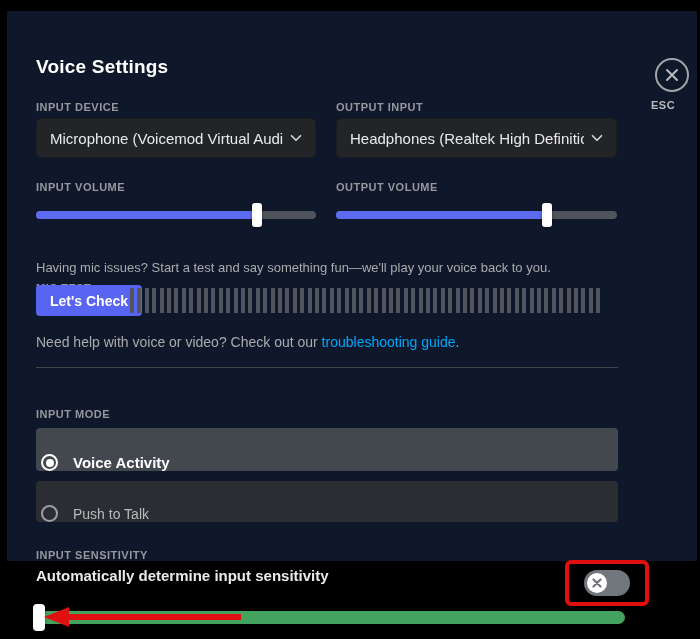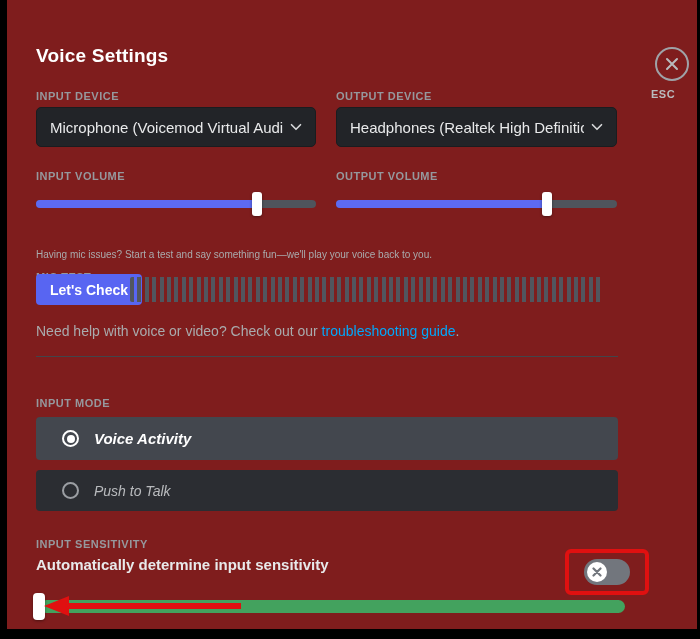--- a/index.html
+++ b/index.html
@@ -1,18 +1,18 @@
 <!DOCTYPE html>
 <html><head>
 <meta charset="utf-8">
 <style>
   * { margin:0; padding:0; box-sizing:border-box; }
   body { background:#000; font-family:"Liberation Sans", sans-serif; }
   .screen { position:relative; width:700px; height:639px; background:#000; overflow:hidden; }
-  .panel { position:absolute; left:7px; top:0; width:690px; height:629px; background:#7f1d1d; }
+  .panel { position:absolute; left:7px; top:11px; width:690px; height:550px; background:#0f172a; }
 
   .abs { position:absolute; }
 
   .page-title { left:29px; top:45px; font-size:19px; font-weight:700; color:#ffffff; letter-spacing:0.2px; }
 
   .esc-btn { left:648px; top:47px; width:34px; height:34px; border:2px solid #9fa2a7; border-radius:50%;
              display:flex; align-items:center; justify-content:center; cursor:pointer; }
   .esc-label { left:644px; top:88px; width:42px; text-align:left; font-size:11px; font-weight:700; color:#b9bbbe; letter-spacing:0.5px; }
 
   .field-label { font-size:11px; font-weight:700; color:#96989d; letter-spacing:0.5px; }
@@ -21,35 +21,35 @@
             display:flex; align-items:center; padding:0 10px 0 13px; cursor:pointer; }
   .select-value { flex:1; font-size:15px; color:#e9eaeb; white-space:nowrap; overflow:hidden; }
   .chevron { flex:none; width:18px; height:18px; margin-left:4px; }
 
   .slider { top:200px; height:8px; }
   .slider-track { position:absolute; left:0; right:0; top:0; height:8px; background:#4f545c; border-radius:4px; }
   .slider-fill { position:absolute; left:0; top:0; height:8px; background:#5d6af2; border-radius:4px 0 0 4px; }
   .slider-handle { position:absolute; right:-5px; top:-8px; width:10px; height:24px; background:#ffffff; border-radius:3px;
                    box-shadow:0 1px 3px rgba(0,0,0,0.4); cursor:grab; }
 
-  .body-text { font-size:10px; color:#a9abad; }
+  .body-text { font-size:13px; color:#a9abad; }
 
   .lets-check { left:29px; top:274px; height:31px; padding:4px 14px; background:#5865f2; border:none; border-radius:4px;
                 color:#ffffff; font-size:14px; font-weight:600; font-family:"Liberation Sans", sans-serif; cursor:pointer;
                 display:flex; align-items:center; }
   .meter { left:123px; top:277px; width:472px; height:25px;
            background:repeating-linear-gradient(90deg, #51565e 0px, #51565e 4px, rgba(0,0,0,0) 4px, rgba(0,0,0,0) 7.4px);
            border-radius:2px; }
 
   .help-line { left:29px; top:323px; font-size:14px; color:#a9abad; }
   .help-link { color:#00a8fc; cursor:pointer; }
 
   .divider { left:29px; top:356px; width:582px; height:1px; background:#42454a; }
 
-  .mode-row { left:29px; width:582px; border-radius:4px; display:flex; align-items:center; padding-left:26px; cursor:pointer;font-style:italic; }
+  .mode-row { left:29px; width:582px; border-radius:4px; display:flex; align-items:flex-end; padding-left:5px; cursor:pointer; }
   .mode-row.selected { top:417px; height:43px; background:#43474e; }
   .mode-row.unselected { top:470px; height:41px; background:#2b2d32; }
   .radio-outer { width:17px; height:17px; border-radius:50%; flex:none; margin-right:15px;
                  display:flex; align-items:center; justify-content:center; }
   .mode-row.selected .radio-outer { border:2px solid #ffffff; }
   .mode-row.selected .radio-dot { width:8px; height:8px; border-radius:50%; background:#ffffff; }
   .mode-row.unselected .radio-outer { border:2px solid #9b9ea3; }
   .mode-label-sel { font-size:15px; font-weight:600; color:#ffffff; }
   .mode-label-unsel { font-size:14px; font-weight:500; color:#b9bbbe; }
 
@@ -78,21 +78,21 @@
     <div class="abs page-title">Voice Settings</div>
 
     <div class="abs esc-btn">
       <svg width="14" height="14" viewBox="0 0 14 14">
         <path d="M2 2 L12 12 M12 2 L2 12" stroke="#b9bbbe" stroke-width="2" fill="none" stroke-linecap="round"></path>
       </svg>
     </div>
     <div class="abs esc-label">ESC</div>
 
     <div class="abs field-label" style="left:29px; top:90px;">INPUT DEVICE</div>
-    <div class="abs field-label" style="left:329px; top:90px;">OUTPUT DEVICE</div>
+    <div class="abs field-label" style="left:329px; top:90px;">OUTPUT INPUT</div>
 
     <div class="abs select" style="left:29px; width:280px;">
       <div class="select-value">Microphone (Voicemod Virtual Audio |</div>
       <svg class="chevron" viewBox="0 0 24 24">
         <path d="M6 9 L12 15 L18 9" stroke="#d7d8da" stroke-width="2.2" fill="none" stroke-linecap="round" stroke-linejoin="round"></path>
       </svg>
     </div>
     <div class="abs select" style="left:329px; width:281px;">
       <div class="select-value">Headphones (Realtek High Definition /</div>
       <svg class="chevron" viewBox="0 0 24 24">

